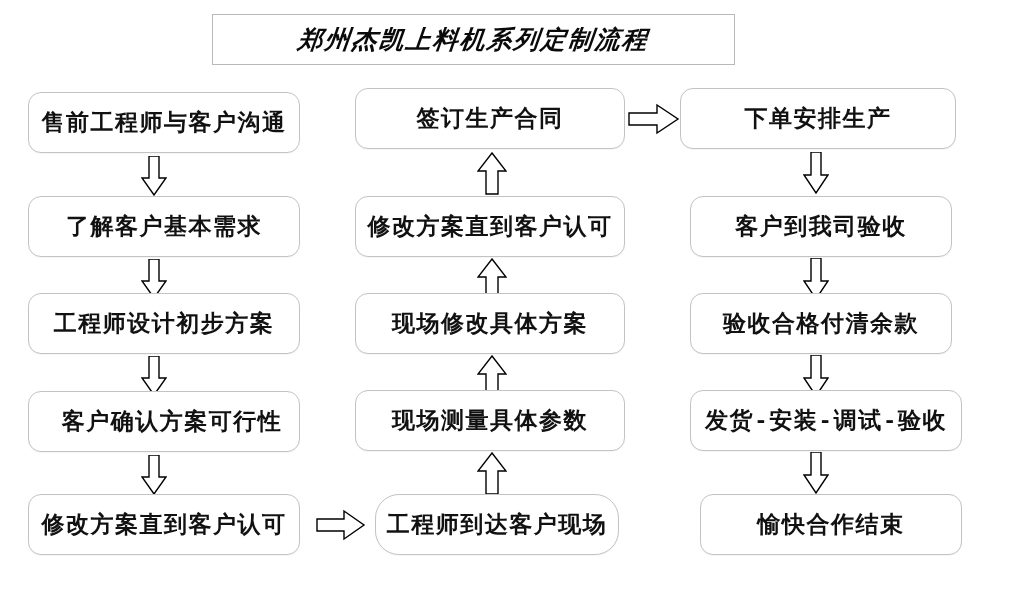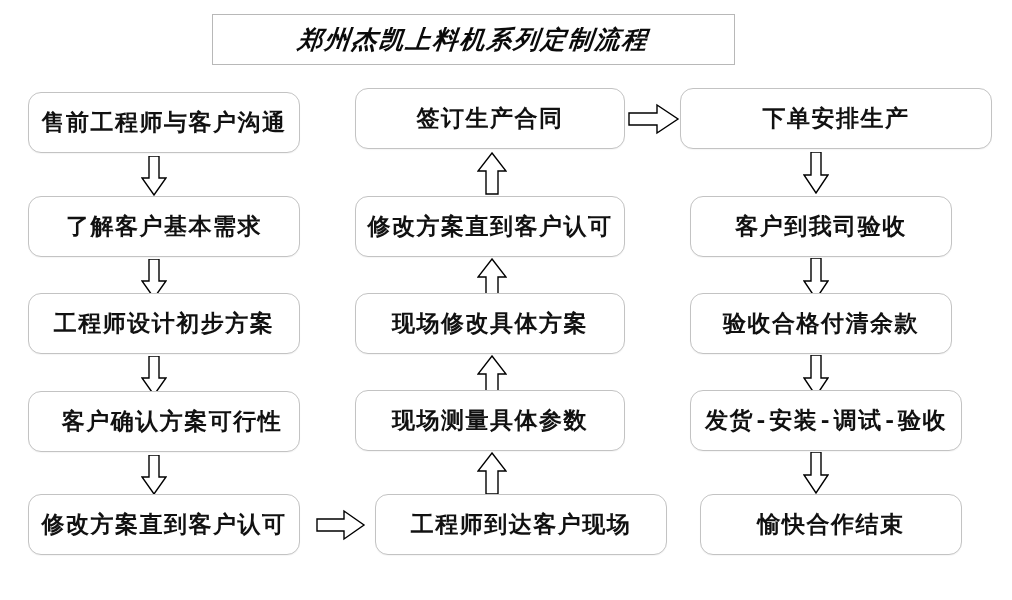--- a/index.html
+++ b/index.html
@@ -166,31 +166,31 @@
   <div class="node" style="left:355px; top:390px; width:270px; height:61px;">
     <span class="node-label">现场测量具体参数</span>
   </div>
 
   <div class="arrow" style="left:477px; top:452px;">
     <svg width="30" height="43" viewBox="0 0 30 43">
       <polygon points="15,1 29,19 21,19 21,42 9,42 9,19 1,19" fill="#ffffff" stroke="#000000" stroke-width="1.4"></polygon>
     </svg>
   </div>
 
-  <div class="node" style="left:375px; top:494px; width:292px; height:61px;">
+  <div class="node" style="left:375px; top:494px; width:244px; height:61px;border-radius:24px;">
     <span class="node-label">工程师到达客户现场</span>
   </div>
 
   <div class="arrow" style="left:628px; top:103px;">
     <svg width="52" height="32" viewBox="0 0 52 32">
       <polygon points="1,10 29,10 29,2 50,16 29,30 29,22 1,22" fill="#ffffff" stroke="#000000" stroke-width="1.4"></polygon>
     </svg>
   </div>
 
-  <div class="node" style="left:680px; top:88px; width:312px; height:61px;">
+  <div class="node" style="left:680px; top:88px; width:276px; height:61px;">
     <span class="node-label">下单安排生产</span>
   </div>
 
   <div class="arrow" style="left:803px; top:152px;">
     <svg width="26" height="42" viewBox="0 0 26 42">
       <polygon points="8,0 18,0 18,23 25,23 13,41 1,23 8,23" fill="#ffffff" stroke="#000000" stroke-width="1.4"></polygon>
     </svg>
   </div>
 
   <div class="node" style="left:690px; top:196px; width:262px; height:61px;">

